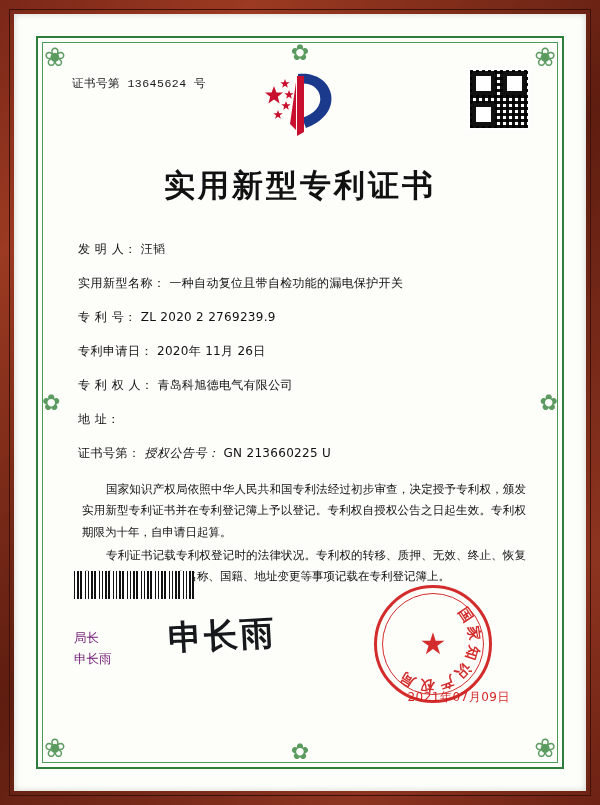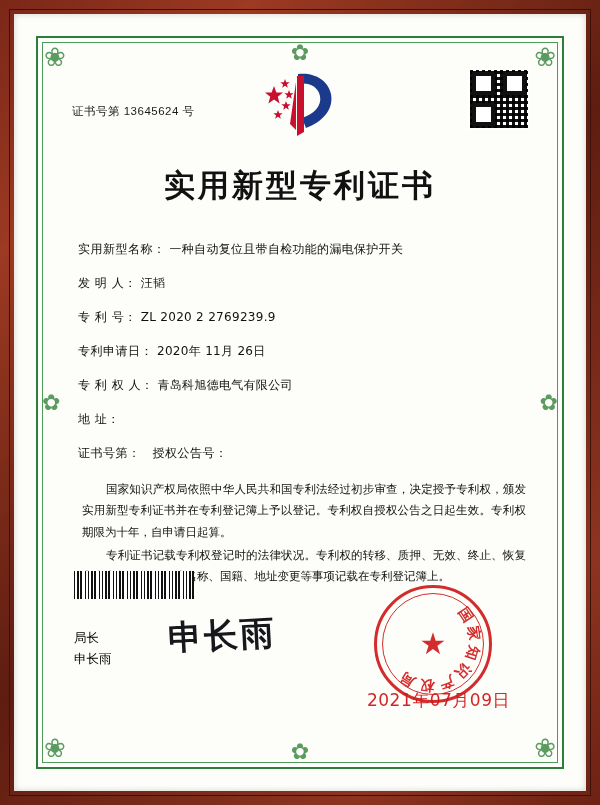--- a/index.html
+++ b/index.html
@@ -72,25 +72,25 @@
     top: 52px;
     bottom: 52px;
   }
   .topbar {
     position: relative;
     height: 80px;
   }
   .cert-no {
     position: absolute;
     left: 0;
-    top: 38px;
+    top: 10px;
     font-size: 11.5px;
     color: #1a1a1a;
     letter-spacing: 0.5px;
-    font-family: Liberation Sans, sans-serif;
+    font-family: Liberation Mono, monospace;
   }
   .emblem {
     position: absolute;
     left: 50%;
     top: 0;
     transform: translateX(-50%);
     width: 96px;
     height: 76px;
   }
   .qr {
@@ -151,21 +151,22 @@
   .field-value {
     flex: 1 1 auto;
     padding-left: 4px;
     letter-spacing: 0.3px;
   }
   .field-row.split .field-value {
     flex: 0 0 auto;
     padding-right: 28px;
   }
   .field-label.second {
-    margin-left: 12px;
+    margin-left: 4px;
+    font-style: italic;
   }
   .paragraphs {
     margin-top: 16px;
     font-family: "DejaVu Sans", "Liberation Sans", sans-serif;
     font-size: 11.5px;
     line-height: 1.85;
     color: #111;
     text-align: justify;
     padding: 0 2px;
   }
@@ -190,21 +191,21 @@
       repeating-linear-gradient(90deg,
         #111 0 1px, #fff 1px 3px, #111 3px 5px, #fff 5px 6px,
         #111 6px 8px, #fff 8px 11px, #111 11px 12px, #fff 12px 14px);
   }
   .signer-block {
     position: absolute;
     left: 2px;
     top: 56px;
     font-family: "DejaVu Sans", "Liberation Sans", sans-serif;
     font-size: 12.5px;
-    color: #000000;
+    color: #701a75;
     line-height: 1.7;
   }
   .signature {
     position: absolute;
     left: 96px;
     top: 42px;
     font-family: "DejaVu Serif", "Liberation Serif", serif;
     font-size: 34px;
     color: #16181c;
     letter-spacing: 2px;
@@ -238,21 +239,21 @@
   }
   .seal .seal-text {
     position: absolute;
     left: 0; top: 0; right: 0; bottom: 0;
   }
   .seal-date {
     position: absolute;
     right: 18px;
     top: 118px;
     font-family: "DejaVu Sans", "Liberation Sans", sans-serif;
-    font-size: 17px;
+    font-size: 12px;
     color: #d01b1b;
     opacity: 0.95;
     letter-spacing: 0.5px;
   }
 </style>
 </head>
 <body>
 
 <div class="certificate-outer">
   <div class="wood-inner-line"></div>
@@ -290,27 +291,27 @@
         <div class="qr">
           <div class="qr-b"></div>
         </div>
       </div>
 
       <div class="title">实用新型专利证书</div>
 
       <div class="fields">
 
         <div class="field-row">
+          <div class="field-label">发 明 人：</div>
+          <div class="field-value">汪韬</div>
+        </div>
+
+        <div class="field-row">
           <div class="field-label">实用新型名称：</div>
           <div class="field-value">一种自动复位且带自检功能的漏电保护开关</div>
-        </div>
-
-        <div class="field-row">
-          <div class="field-label">发 明 人：</div>
-          <div class="field-value">汪韬</div>
         </div>
 
         <div class="field-row">
           <div class="field-label">专 利 号：</div>
           <div class="field-value">ZL 2020 2 2769239.9</div>
         </div>
 
         <div class="field-row">
           <div class="field-label">专利申请日：</div>
           <div class="field-value">2020年 11月 26日</div>
@@ -321,20 +322,21 @@
           <div class="field-value">青岛科旭德电气有限公司</div>
         </div>
 
         <div class="field-row">
           <div class="field-label">地 址：</div>
         </div>
 
         <div class="field-row split">
           <div class="field-label">证书号第：</div>
           <div class="field-label second">授权公告号：</div>
+          <div class="field-value">GN 213660225 U</div>
         </div>
 
       </div>
 
       <div class="paragraphs">
         <p>国家知识产权局依照中华人民共和国专利法经过初步审查，决定授予专利权，颁发实用新型专利证书并在专利登记簿上予以登记。专利权自授权公告之日起生效。专利权期限为十年，自申请日起算。</p>
         <p>专利证书记载专利权登记时的法律状况。专利权的转移、质押、无效、终止、恢复和专利权人的姓名或名称、国籍、地址变更等事项记载在专利登记簿上。</p>
       </div>
 
       <div class="footer">

